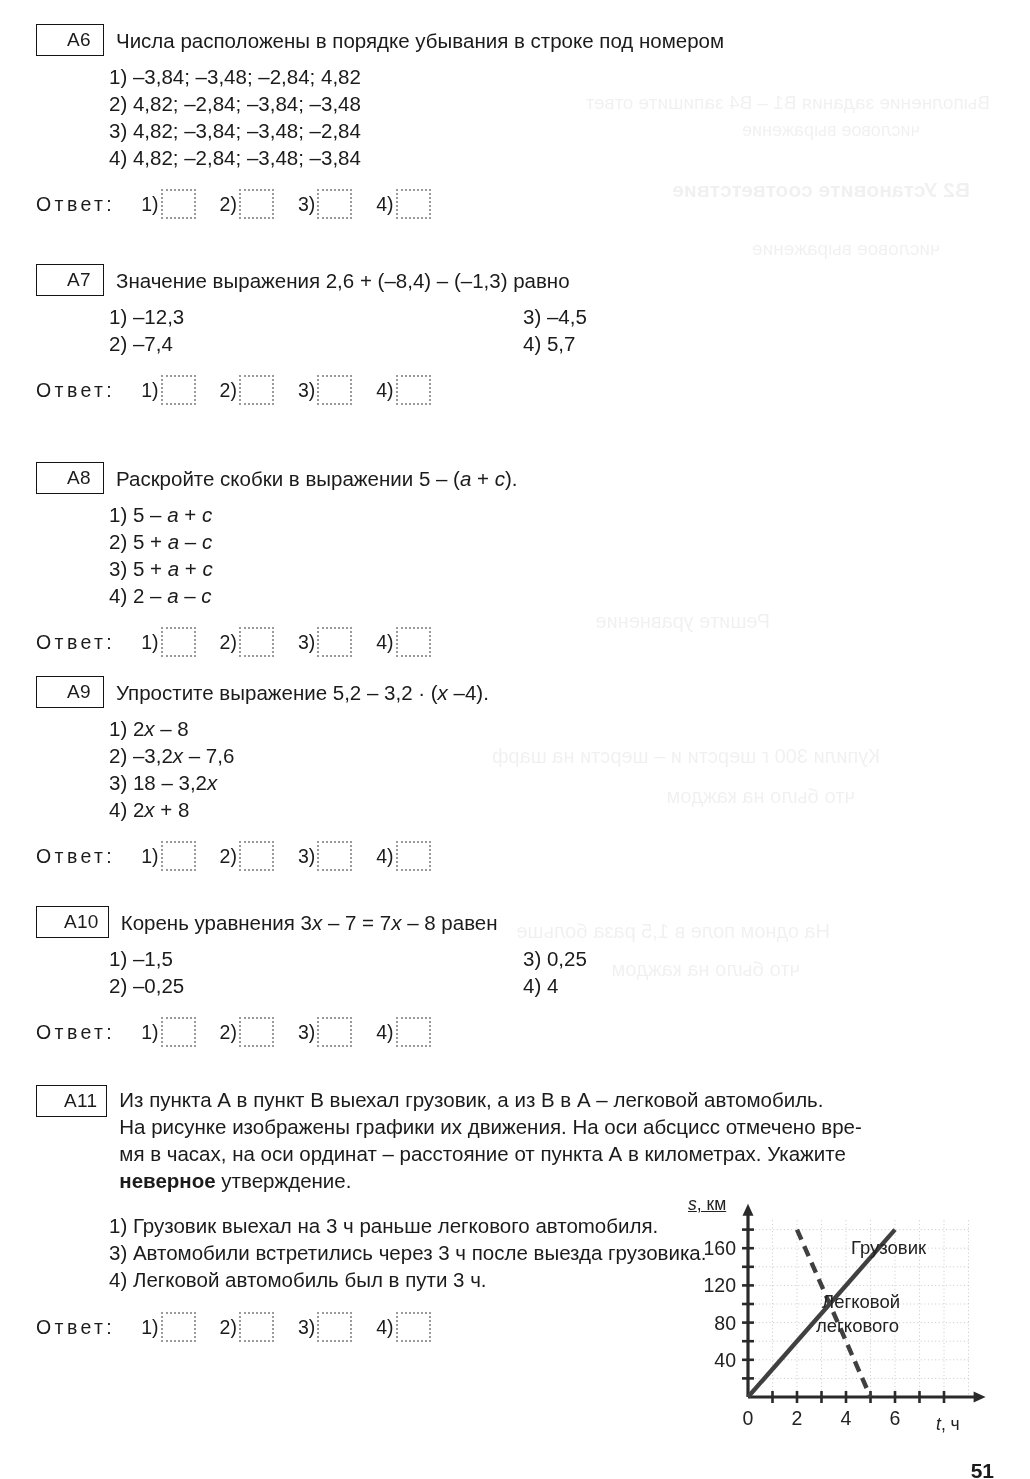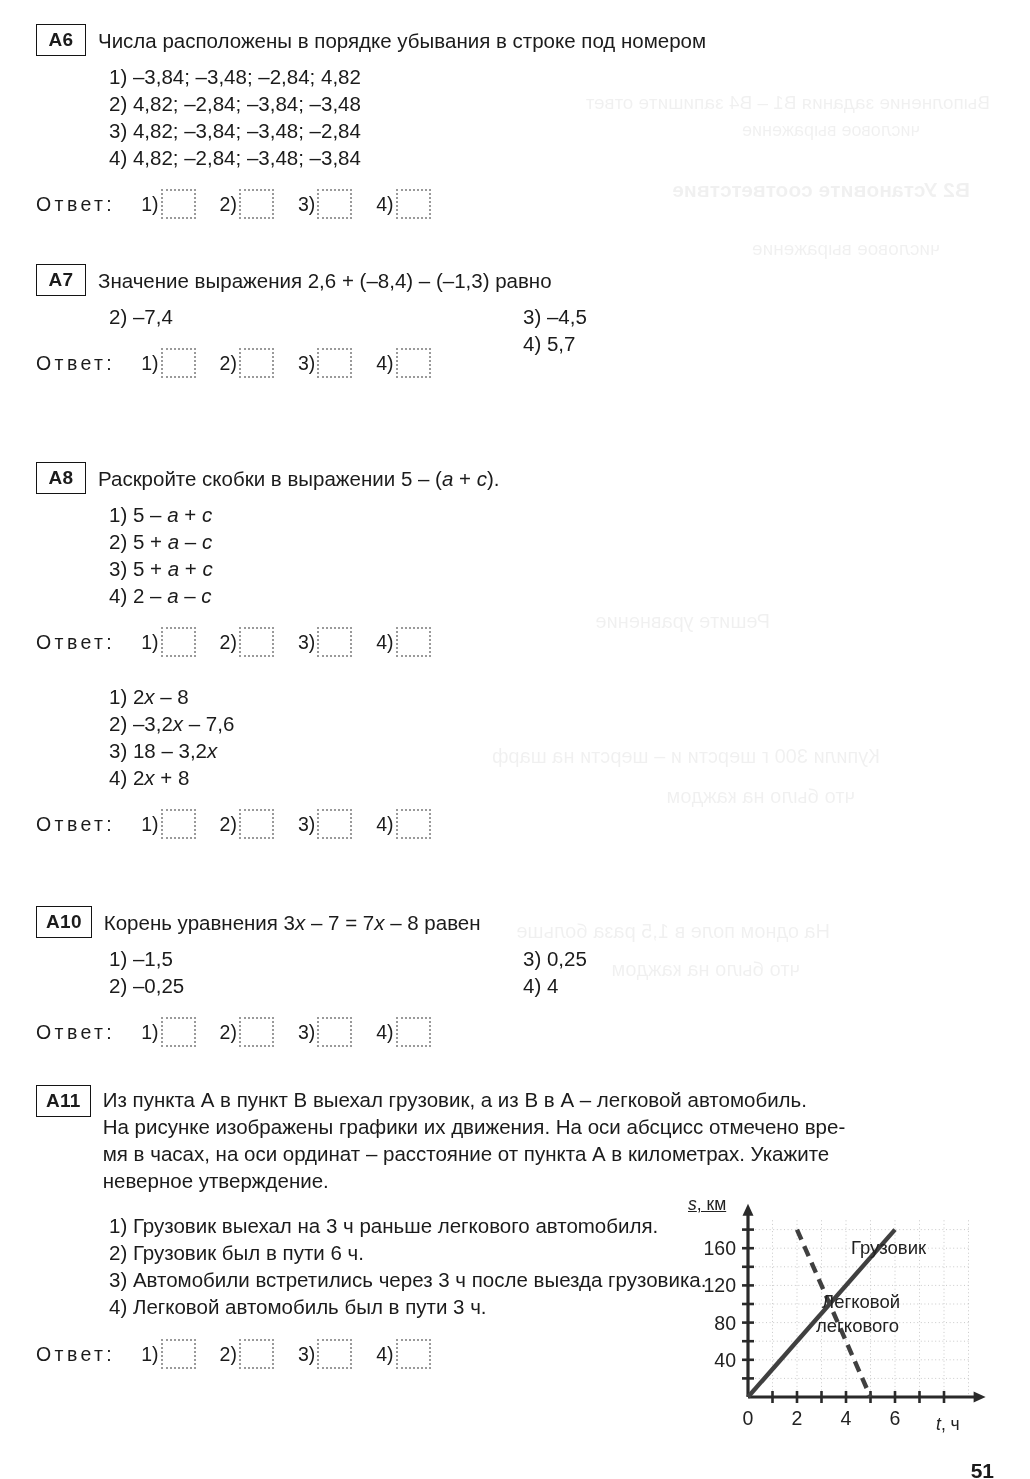--- a/index.html
+++ b/index.html
@@ -40,37 +40,37 @@
     width: 960px;
   }
   .task-head {
     display: flex;
     align-items: flex-start;
     gap: 0;
   }
   .tag {
     flex: 0 0 auto;
     border: 1.6px solid #141414;
-    font-weight: bold;
+    font-weight: normal;
     font-size: 19px;
     line-height: 1;
-    padding: 5px 9px 6px 9px;
+    padding: 5px 9px 6px 27px;
     min-width: 30px;
     text-align: center;
     background: #fff;
     letter-spacing: 0.3px;
   }
   .prompt {
     font-size: 20.5px;
     line-height: 27px;
     padding-left: 12px;
     padding-top: 3px;
   }
   .prompt.multi { padding-top: 1px; }
-  .prompt b { font-weight: normal; }
+  .prompt b { font-weight: bold; }
 
   .options {
     margin-top: 7px;
     padding-left: 73px;
     font-size: 20.5px;
     line-height: 27px;
   }
   .options.two-col {
     position: relative;
   }
@@ -189,20 +189,21 @@
         </span>
     </div>
   </div>
 
   <div class="task" style="top:264px;">
     <div class="task-head">
       <div class="tag">A7</div>
       <div class="prompt">Значение выражения 2,6 + (–8,4) – (–1,3) равно</div>
     </div>
     <div class="options two-col">
+      <div class="opt">1) –12,3</div>
       <div class="opt">2) –7,4</div>
       <div class="opt opt-right" style="top:0;">3) –4,5</div>
       <div class="opt opt-right" style="top:27px;">4) 5,7</div>
     </div>
     <div class="answer-row" style="margin-top:18px;">
       <span class="answer-label">Ответ:</span>
       <span class="ans-item">
           <span class="ans-num">1)</span>
           <span class="ans-box"></span>
         </span>
@@ -247,20 +248,24 @@
           <span class="ans-box"></span>
         </span>
       <span class="ans-item">
           <span class="ans-num">4)</span>
           <span class="ans-box"></span>
         </span>
     </div>
   </div>
 
   <div class="task" style="top:676px;">
+    <div class="task-head">
+      <div class="tag">A9</div>
+      <div class="prompt"><span>Упростите выражение 5,2 – 3,2 · (</span><i>x</i><span> –4).</span></div>
+    </div>
     <div class="options">
       <div class="opt"><span>1) 2</span><i>x</i><span> – 8</span></div>
       <div class="opt"><span>2) –3,2</span><i>x</i><span> – 7,6</span></div>
       <div class="opt"><span>3) 18 – 3,2</span><i>x</i></div>
       <div class="opt"><span>4) 2</span><i>x</i><span> + 8</span></div>
     </div>
     <div class="answer-row" style="margin-top:18px;">
       <span class="answer-label">Ответ:</span>
       <span class="ans-item">
           <span class="ans-num">1)</span>
@@ -318,21 +323,20 @@
       <div class="tag">A11</div>
       <div class="prompt multi" style="width:880px;">
         <div>Из пункта А в пункт В выехал грузовик, а из В в А – легковой автомобиль.</div>
         <div>На рисунке изображены графики их движения. На оси абсцисс отмечено вре-</div>
         <div>мя в часах, на оси ординат – расстояние от пункта А в километрах. Укажите</div>
         <div><b>неверное</b><span> утверждение.</span></div>
       </div>
     </div>
     <div class="options" style="margin-top:18px; padding-left:73px;">
       <div class="opt opt-wrap">1) Грузовик выехал на 3 ч раньше легкового авто­mобиля.</div>
-      <div class="opt opt-wrap">2) Грузовик был в пути 6 ч.</div>
       <div class="opt opt-wrap">3) Автомобили встретились через 3 ч после выезда грузовика.</div>
       <div class="opt opt-wrap">4) Легковой автомобиль был в пути 3 ч.</div>
     </div>
     <div class="answer-row" style="margin-top:19px;">
       <span class="answer-label">Ответ:</span>
       <span class="ans-item">
           <span class="ans-num">1)</span>
           <span class="ans-box"></span>
         </span>
       <span class="ans-item">

